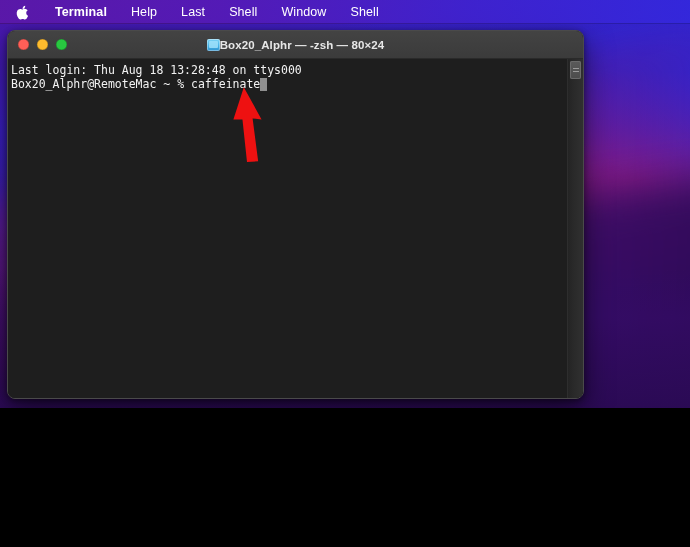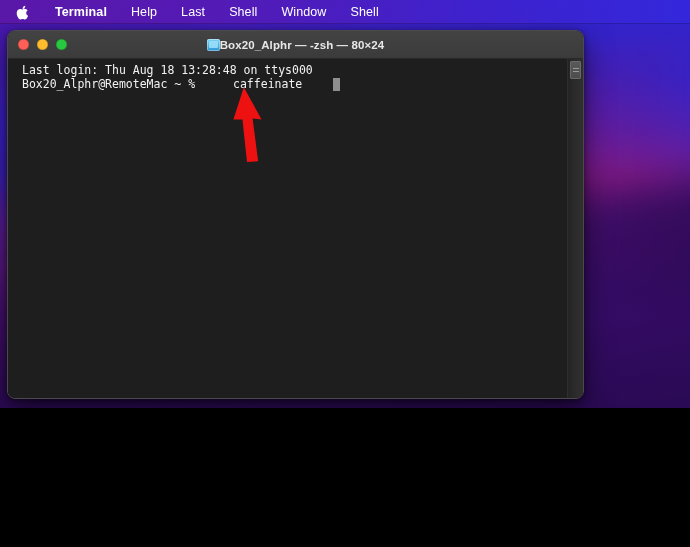--- a/index.html
+++ b/index.html
@@ -157,35 +157,34 @@
     font-size: 11.5px;
     font-weight: bold;
     letter-spacing: 0.1px;
     white-space: nowrap;
   }
 
   .term-body {
     position: relative;
     height: calc(100% - 28px);
     background: #1e1e1e;
-    padding: 4px 0 0 14px;
+    padding: 4px 0 0 3px;
     box-sizing: border-box;
   }
   .term-line {
     font-family: "DejaVu Sans Mono", "Liberation Mono", monospace;
     font-size: 11.5px;
     line-height: 14px;
     color: #f2f2f2;
     white-space: pre;
     letter-spacing: 0px;
   }
   .prompt-line {
     display: flex;
     align-items: center;
-    gap: 31px;
   }
   .cursor-block {
     display: inline-block;
     width: 7px;
     height: 13px;
     background: #8f8f8f;
     vertical-align: text-bottom;
     margin-left: 0px;
   }
 

